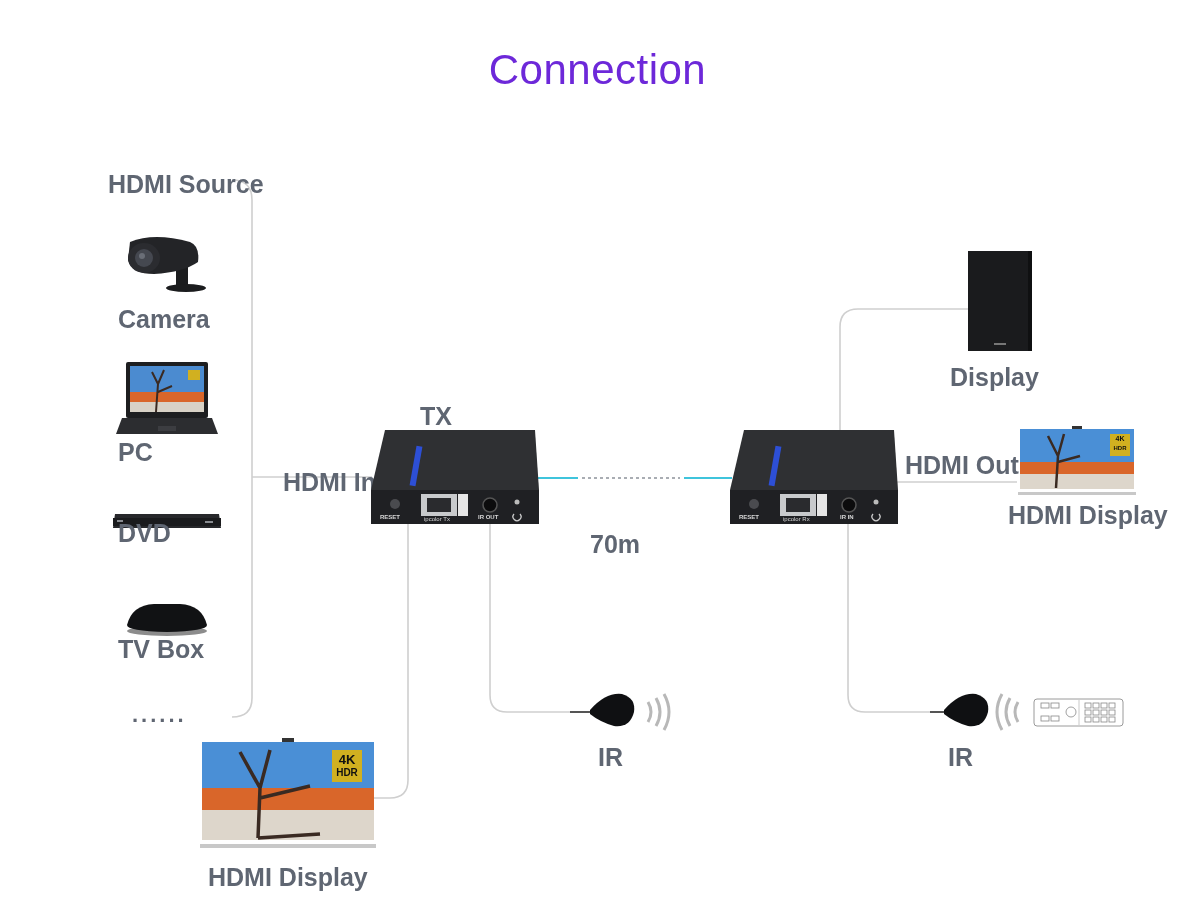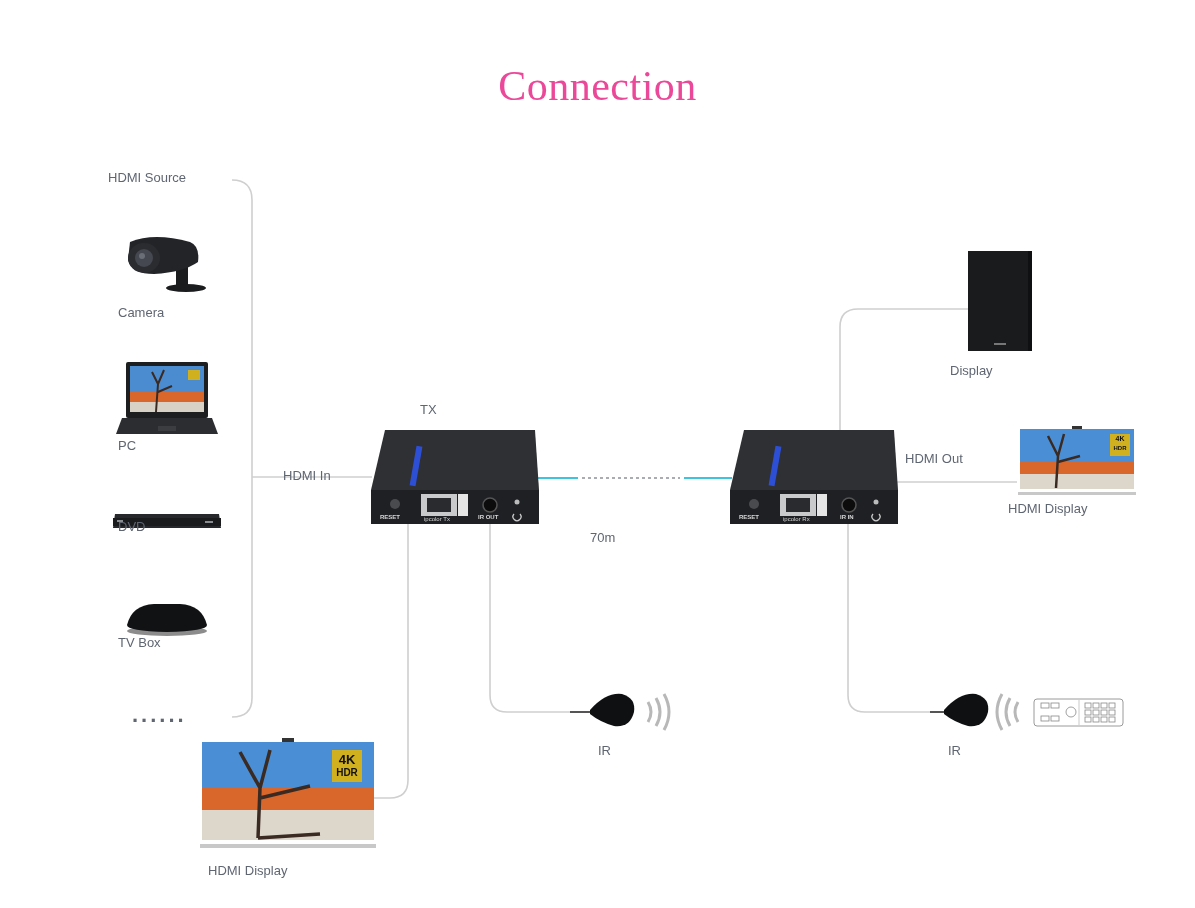--- a/index.html
+++ b/index.html
@@ -1,19 +1,19 @@
 <!DOCTYPE html>
 <html><head>
 <meta charset="utf-8">
 <style>
   html, body { margin: 0; padding: 0; background: #ffffff; }
   body { width: 1195px; height: 908px; position: relative; overflow: hidden; font-family: "Liberation Sans", sans-serif; color: #5f6672; }
   .abs { position: absolute; }
-  .title { left: 0; width: 1195px; top: 62px; text-align: center; font-size: 42px; color: #ec4899; font-family: Liberation Serif, serif; letter-spacing: 0.5px; }
-  .lbl { font-size: 13px; color: #5f6672; white-space: nowrap; }
+  .title { left: 0; width: 1195px; top: 46px; text-align: center; font-size: 42px; color: #6d28d9; font-family: Liberation Sans, sans-serif; letter-spacing: 0.5px; }
+  .lbl { font-size: 25px; color: #5f6672; white-space: nowrap; font-weight: bold; }
   .lbl-c { }
   svg.lines { position: absolute; left: 0; top: 0; }
   .device { position: absolute; }
 </style>
 </head>
 <body>
 
 <div class="abs title">Connection</div>
 
 <svg class="lines" width="1195" height="908">

